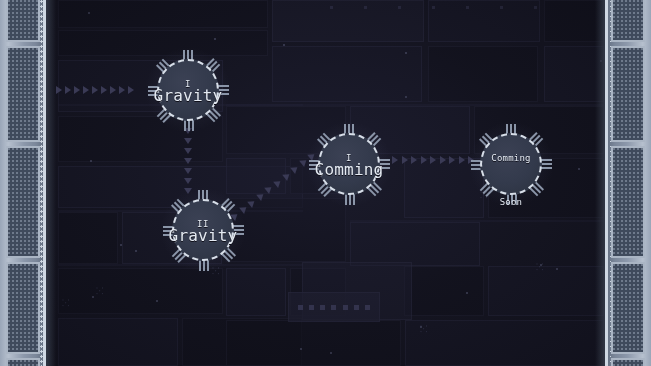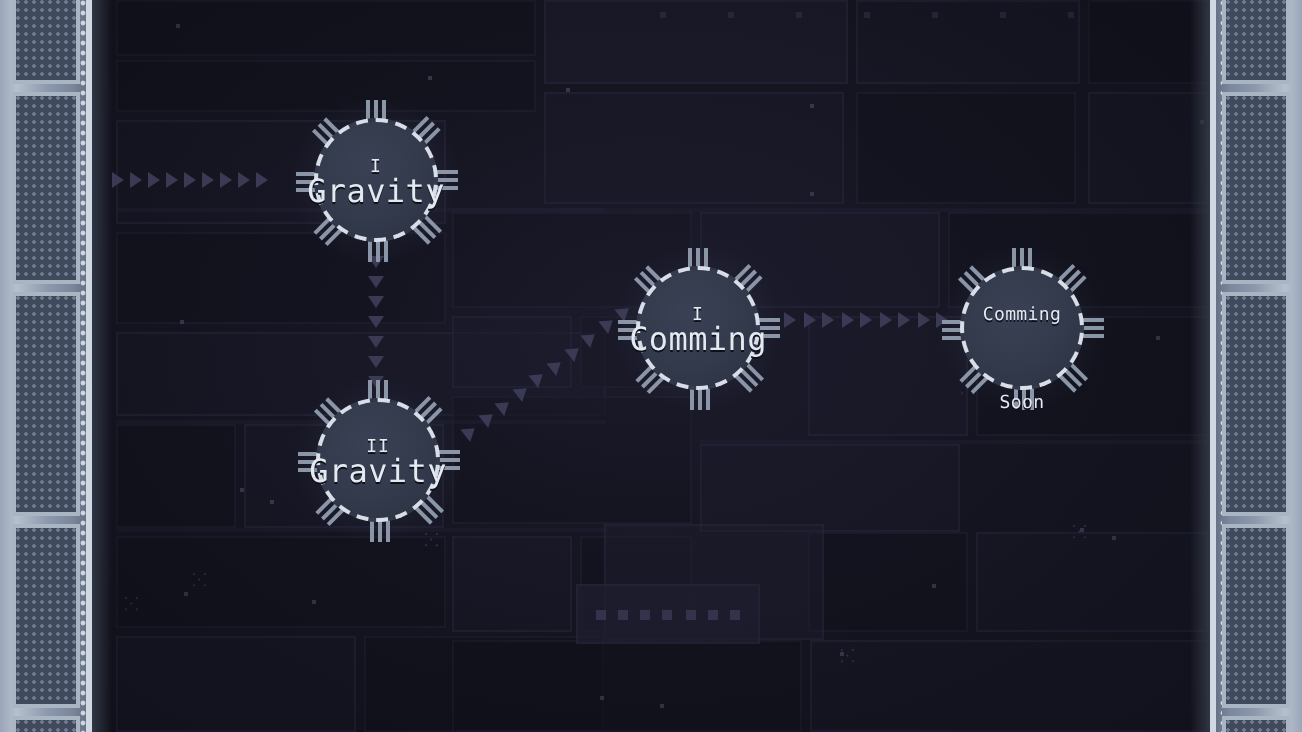--- a/index.html
+++ b/index.html
@@ -407,21 +407,21 @@
         <div class="spoke" style="transform: rotate(315deg) translateX(33px);">
           <span></span>
           <span></span>
           <span></span>
         </div>
         <div class="node-body">
           <div class="node-num">I</div>
           <div class="node-name">Gravity</div>
         </div>
       </div>
-      <div class="node" style="left: 158px; top: 199px;">
+      <div class="node" style="left: 172px; top: 199px;">
         <div class="node-glow"></div>
         <div class="spoke" style="transform: rotate(0deg) translateX(33px);">
           <span></span>
           <span></span>
           <span></span>
         </div>
         <div class="spoke" style="transform: rotate(45deg) translateX(33px);">
           <span></span>
           <span></span>
           <span></span>

